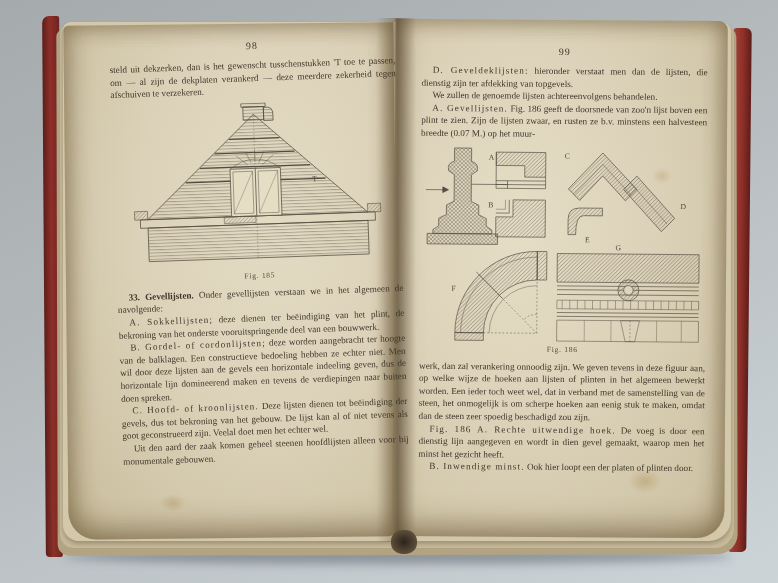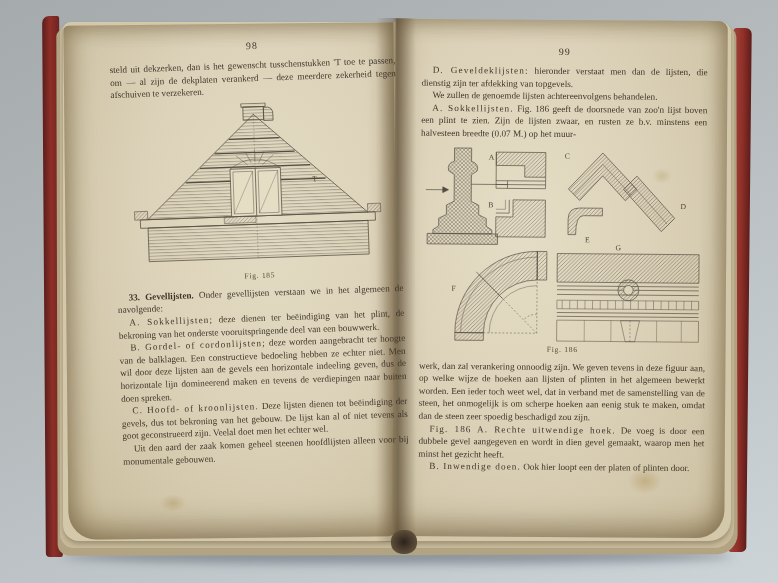--- a/index.html
+++ b/index.html
@@ -117,21 +117,21 @@
     <p class="para indent"><span class="lead-sp">A. Sokkellijsten;</span> <span>deze dienen ter beëindiging van het plint, de bekroning van het onderste vooruitspringende deel van een bouwwerk.</span></p>
     <p class="para indent"><span class="lead-sp">B. Gordel- of cordonlijsten;</span> <span>deze worden aangebracht ter hoogte van de balklagen. Een constructieve bedoeling hebben ze echter niet. Men wil door deze lijsten aan de gevels een horizontale indeeling geven, dus de horizontale lijn domineerend maken en tevens de verdiepingen naar buiten doen spreken.</span></p>
     <p class="para indent"><span class="lead-sp">C. Hoofd- of kroonlijsten.</span> <span>Deze lijsten dienen tot beëindiging der gevels, dus tot bekroning van het gebouw. De lijst kan al of niet tevens als goot geconstrueerd zijn. Veelal doet men het echter wel.</span></p>
     <p class="para indent"><span>Uit den aard der zaak komen geheel steenen hoofdlijsten alleen voor bij monumentale gebouwen.</span></p>
   </div>
 
   <div class="content content-right">
     <div class="pagenum">99</div>
     <p class="para indent"><span class="lead-sp">D. Geveldeklijsten:</span> <span>hieronder verstaat men dan de lijsten, die dienstig zijn ter afdekking van topgevels.</span></p>
     <p class="para indent"><span>We zullen de genoemde lijsten achtereenvolgens behandelen.</span></p>
-    <p class="para indent"><span class="lead-sp">A. Sokkellijsten.</span> <span>Fig. 186 geeft de doorsnede van zoo'n lijst boven een plint te zien. Zijn de lijsten zwaar, en rusten ze b.v. minstens een halvesteen breedte (0.07 M.) op het muur-</span></p>
+    <p class="para indent"><span class="lead-sp">A. Gevellijsten.</span> <span>Fig. 186 geeft de doorsnede van zoo'n lijst boven een plint te zien. Zijn de lijsten zwaar, en rusten ze b.v. minstens een halvesteen breedte (0.07 M.) op het muur-</span></p>
 
     <svg class="fig" width="276" height="196" viewBox="0 0 290 206">
       <defs>
         <pattern id="p186d" width="4" height="4" patternUnits="userSpaceOnUse">
           <path d="M0,4 L4,0" stroke="#5a5346" stroke-width="0.5" fill="none"></path>
         </pattern>
         <pattern id="p186x" width="4" height="4" patternUnits="userSpaceOnUse">
           <path d="M0,4 L4,0 M0,0 L4,4" stroke="#5a5346" stroke-width="0.45" fill="none"></path>
         </pattern>
         <pattern id="p186v" width="8" height="9" patternUnits="userSpaceOnUse">
@@ -200,16 +200,16 @@
       <text x="66" y="64">B</text>
       <text x="146" y="12">C</text>
       <text x="268" y="64">D</text>
       <text x="168" y="100">E</text>
       <text x="28" y="152">F</text>
       <text x="200" y="108">G</text>
     </svg>
     <div class="figcap">Fig. 186</div>
 
     <p class="para"><span>werk, dan zal verankering onnoodig zijn. We geven tevens in deze figuur aan, op welke wijze de hoeken aan lijsten of plinten in het algemeen bewerkt worden. Een ieder toch weet wel, dat in verband met de samenstelling van de steen, het onmogelijk is om scherpe hoeken aan eenig stuk te maken, omdat dan de steen zeer spoedig beschadigd zou zijn.</span></p>
-    <p class="para indent"><span class="lead-sp">Fig. 186 A. Rechte uitwendige hoek.</span> <span>De voeg is door een dubbele gevel aangegeven en wordt in dien gevel gemaakt, waarop men het minst het gezicht heeft.</span></p>
-    <p class="para indent"><span class="lead-sp">B. Inwendige doen.</span> <span>Ook hier loopt een der platen of plinten door.</span></p>
+    <p class="para indent"><span class="lead-sp">Fig. 186 A. Rechte uitwendige hoek.</span> <span>De voeg is door een dienstig lijn aangegeven en wordt in dien gevel gemaakt, waarop men het minst het gezicht heeft.</span></p>
+    <p class="para indent"><span class="lead-sp">B. Inwendige minst.</span> <span>Ook hier loopt een der platen of plinten door.</span></p>
   </div>
 </div>
 
 </body></html>

